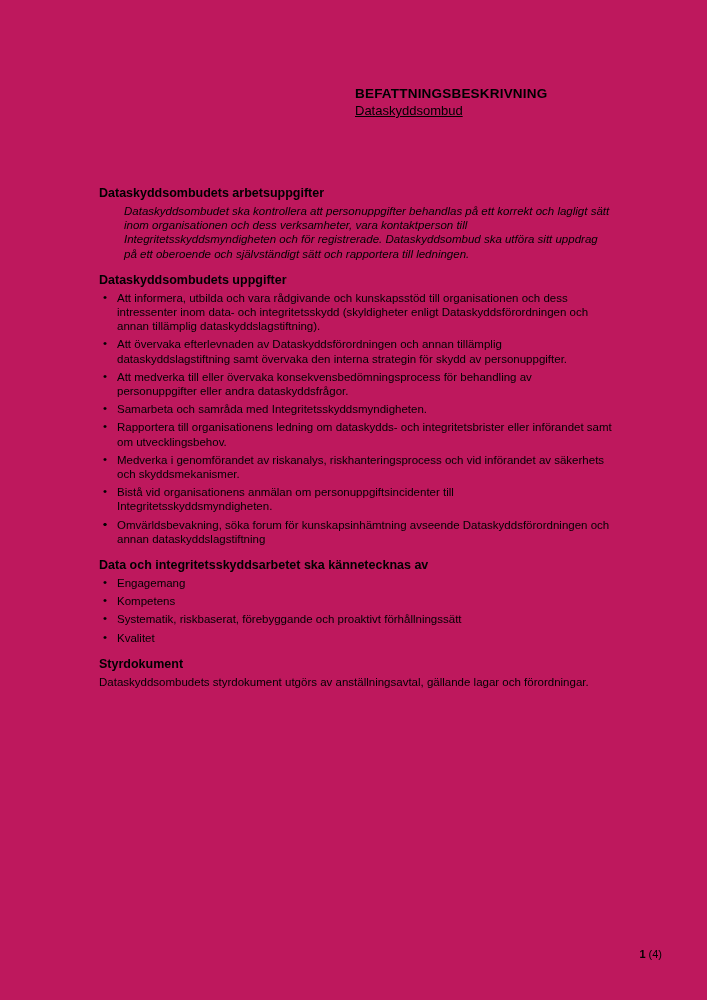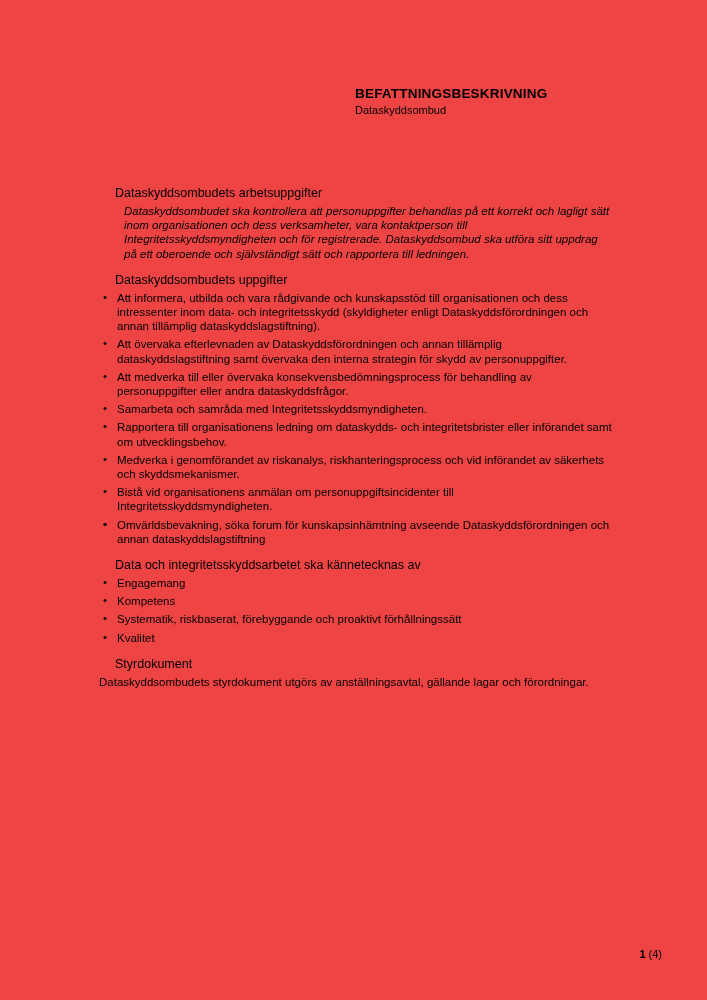--- a/index.html
+++ b/index.html
@@ -4,54 +4,55 @@
 <style>
   html, body {
     margin: 0;
     padding: 0;
     background: #ffffff;
   }
   .page {
     position: relative;
     width: 707px;
     height: 1000px;
-    background: #ef4444;
+    background: #be185d;
     color: #000000;
     font-family: "Liberation Sans", sans-serif;
     overflow: hidden;
   }
   .doc-header {
     position: absolute;
     left: 355px;
     top: 85px;
   }
   .doc-title {
     font-size: 13.5px;
     font-weight: 700;
     line-height: 17px;
     letter-spacing: 0.2px;
   }
   .doc-subtitle {
-    font-size: 11px;
+    font-size: 13px;
     font-weight: 400;
     line-height: 17px;
+    text-decoration: underline;
   }
   .content {
     position: absolute;
     left: 99px;
     top: 186px;
     width: 513px;
   }
   .section { margin: 0; }
   .section + .section { margin-top: 12px; }
   .section-heading {
     font-size: 12.5px;
-    font-weight: 400;
+    font-weight: 700;
     line-height: 15px;
-    margin: 0 0 3px 16px;
+    margin: 0 0 3px 0;
   }
   .body-text {
     font-size: 11.5px;
     line-height: 14.2px;
     margin: 0;
   }
   .lead-paragraph {
     font-style: italic;
     margin-left: 25px;
   }

